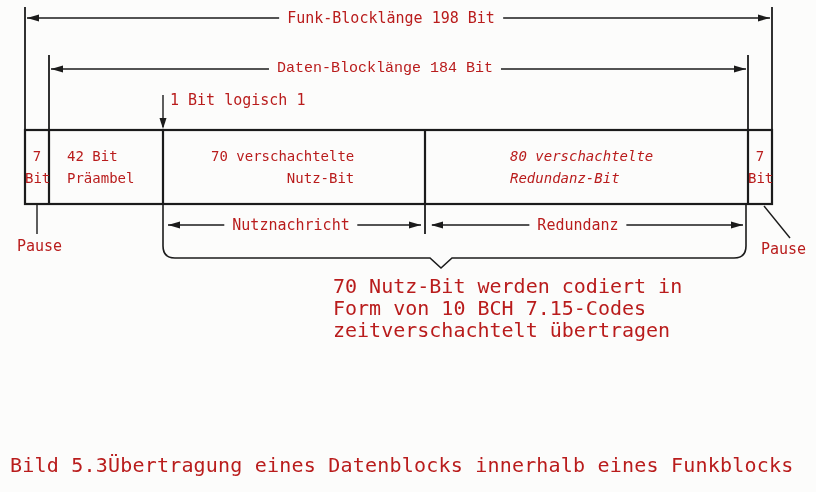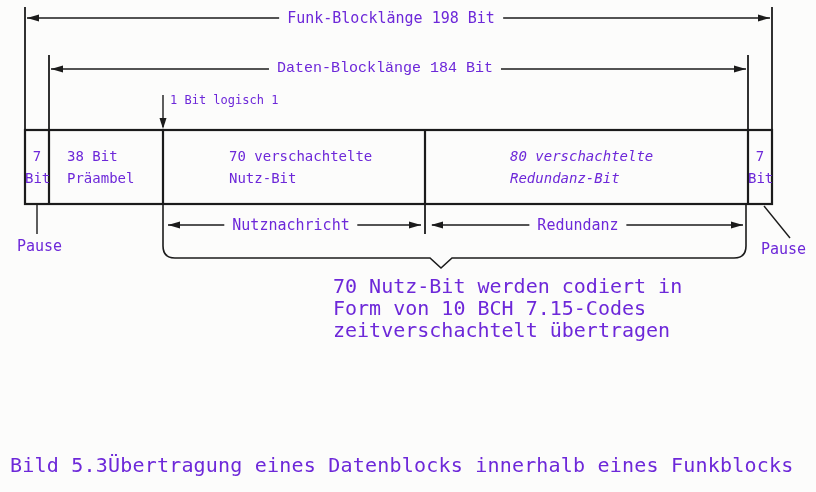--- a/index.html
+++ b/index.html
@@ -6,28 +6,28 @@
   body{
     width:816px;height:492px;
     background:#fcfcfb;
     font-family:"DejaVu Sans Mono","Liberation Mono",monospace;
     color:#1b1b1b;
     position:relative;
     overflow:hidden;
   }
   .page{position:relative;width:816px;height:492px;}
   svg.lines{position:absolute;left:0;top:0;}
-  .lbl{position:absolute;white-space:nowrap;color:#6d28d9;}
+  .lbl{position:absolute;white-space:nowrap;color:#b91c1c;}
   .dim-lbl{
     font-size:15px;line-height:18px;
     transform:translateX(-50%);
     background:#fcfcfb;
     padding:0 8px;
   }
-  .marker-lbl{font-size:12px;line-height:18px;}
+  .marker-lbl{font-size:15px;line-height:18px;}
   .cell-lbl{font-size:14px;line-height:22px;top:145px;}
   .cell-lbl div{white-space:nowrap;}
   .cell-center{text-align:center;}
   .pause-lbl{font-size:15px;line-height:18px;}
   .note{font-size:20px;line-height:22px;left:333px;top:275px;}
   .caption{
     font-size:20px;line-height:26px;left:10px;top:452px;
     letter-spacing:0.2px;
   }
   .caption .cap-text{}
@@ -99,25 +99,25 @@
   <div class="lbl dim-lbl" style="left:385px;top:60px;font-family:Liberation Mono, monospace;">Daten-Blocklänge 184 Bit</div>
 
   <div class="lbl marker-lbl" style="left:170px;top:91px;">1 Bit logisch 1</div>
 
   <div class="lbl cell-lbl cell-center" style="left:25px;width:24px;">
     <div>7</div>
     <div>Bit</div>
   </div>
 
   <div class="lbl cell-lbl" style="left:67px;">
-    <div>38 Bit</div>
+    <div>42 Bit</div>
     <div>Präambel</div>
   </div>
 
-  <div class="lbl cell-lbl" style="left:229px;">
+  <div class="lbl cell-lbl" style="left:211px;text-align:right;">
     <div>70 verschachtelte</div>
     <div>Nutz-Bit</div>
   </div>
 
   <div class="lbl cell-lbl" style="left:510px;font-style:italic;">
     <div>80 verschachtelte</div>
     <div>Redundanz-Bit</div>
   </div>
 
   <div class="lbl cell-lbl cell-center" style="left:748px;width:24px;">

